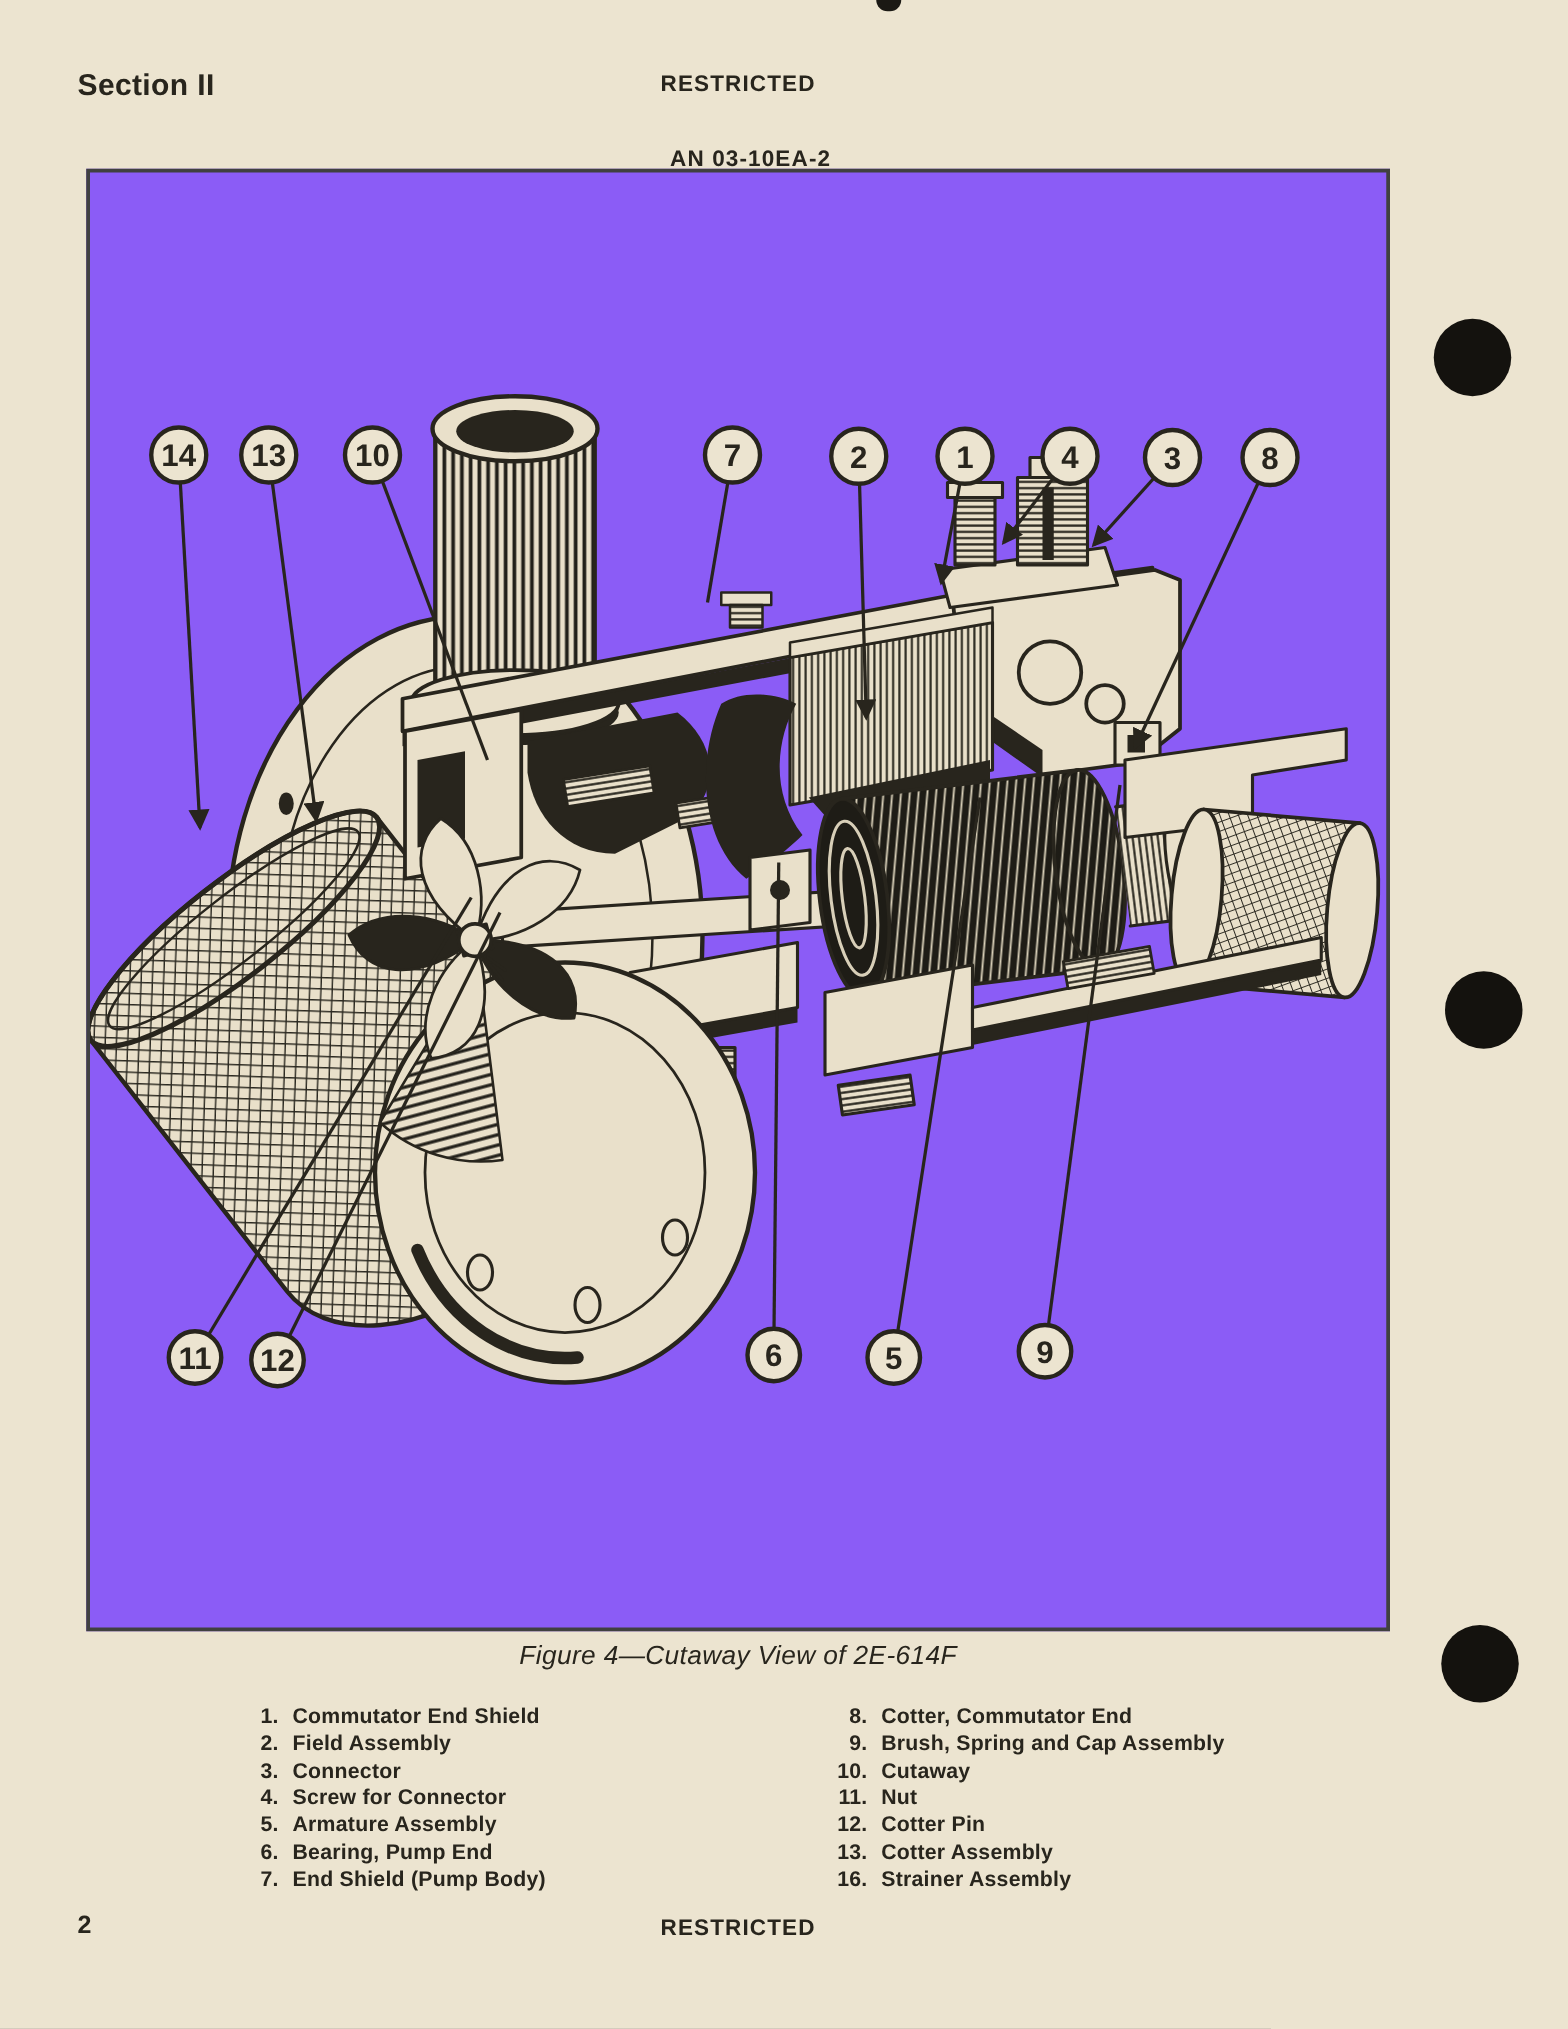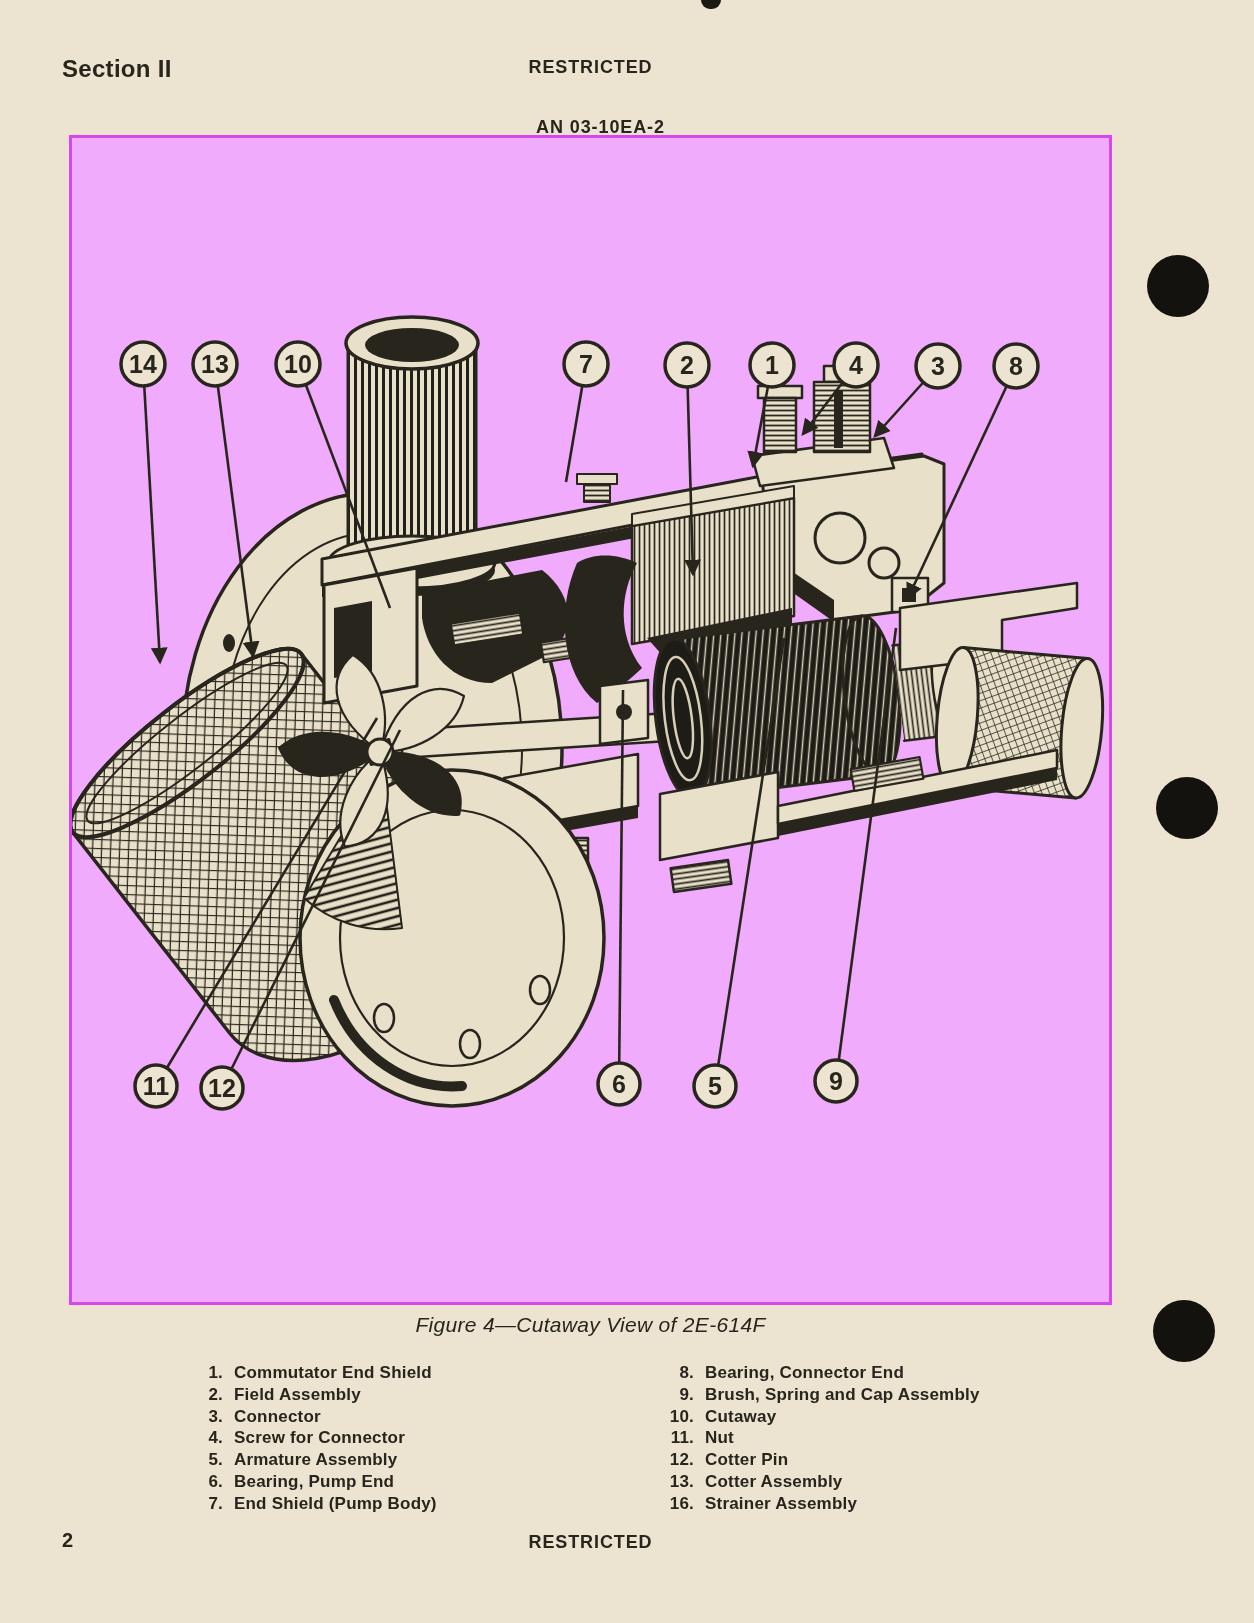--- a/index.html
+++ b/index.html
@@ -7,21 +7,21 @@
     position:relative;width:1254px;height:1623px;margin:0 auto;
     background:#ece4d0;
     font-family:"Liberation Sans",sans-serif;color:#28251d;overflow:hidden;
   }
   .abs{position:absolute;}
   .section-label{left:62px;top:55px;font-size:24px;font-weight:bold;letter-spacing:.3px;}
   .hdr-center{left:69px;top:57px;width:1043px;text-align:center;font-size:18px;font-weight:bold;letter-spacing:.9px;}
   .hdr-doc{left:79px;top:84px;width:1043px;text-align:center;font-size:18px;font-weight:bold;letter-spacing:.9px;margin-top:33px;}
   .figure-box{
     left:69px;top:135px;width:1043px;height:1170px;
-    border:3px solid #d946ef;box-sizing:border-box;background:#f0abfc;
+    border:3px solid #404040;box-sizing:border-box;background:#8b5cf6;
   }
   .fig-svg{position:absolute;left:0;top:0;}
   .caption{left:69px;top:1313px;width:1043px;text-align:center;
     font-size:21px;font-weight:normal;font-style:italic;letter-spacing:.3px;}
   .parts-col{line-height:21.8px;font-size:17px;font-weight:bold;letter-spacing:.2px;}
   .parts-left{left:180px;top:1362px;}
   .parts-right{left:628px;top:1362px;}
   .part-row{white-space:nowrap;}
   .num{display:inline-block;text-align:right;margin-right:11px;}
   .parts-left .num{width:43px;}
@@ -287,21 +287,21 @@
     <div class="part-row"><span class="num">1.</span><span>Commutator End Shield</span></div>
     <div class="part-row"><span class="num">2.</span><span>Field Assembly</span></div>
     <div class="part-row"><span class="num">3.</span><span>Connector</span></div>
     <div class="part-row"><span class="num">4.</span><span>Screw for Connector</span></div>
     <div class="part-row"><span class="num">5.</span><span>Armature Assembly</span></div>
     <div class="part-row"><span class="num">6.</span><span>Bearing, Pump End</span></div>
     <div class="part-row"><span class="num">7.</span><span>End Shield (Pump Body)</span></div>
   </div>
 
   <div class="abs parts-col parts-right">
-    <div class="part-row"><span class="num">8.</span><span>Bearing, Connector End</span></div>
+    <div class="part-row"><span class="num">8.</span><span>Cotter, Commutator End</span></div>
     <div class="part-row"><span class="num">9.</span><span>Brush, Spring and Cap Assembly</span></div>
     <div class="part-row"><span class="num">10.</span><span>Cutaway</span></div>
     <div class="part-row"><span class="num">11.</span><span>Nut</span></div>
     <div class="part-row"><span class="num">12.</span><span>Cotter Pin</span></div>
     <div class="part-row"><span class="num">13.</span><span>Cotter Assembly</span></div>
     <div class="part-row"><span class="num">16.</span><span>Strainer Assembly</span></div>
   </div>
 
   <div class="abs page-num">2</div>
   <div class="abs ftr-center">RESTRICTED</div>

